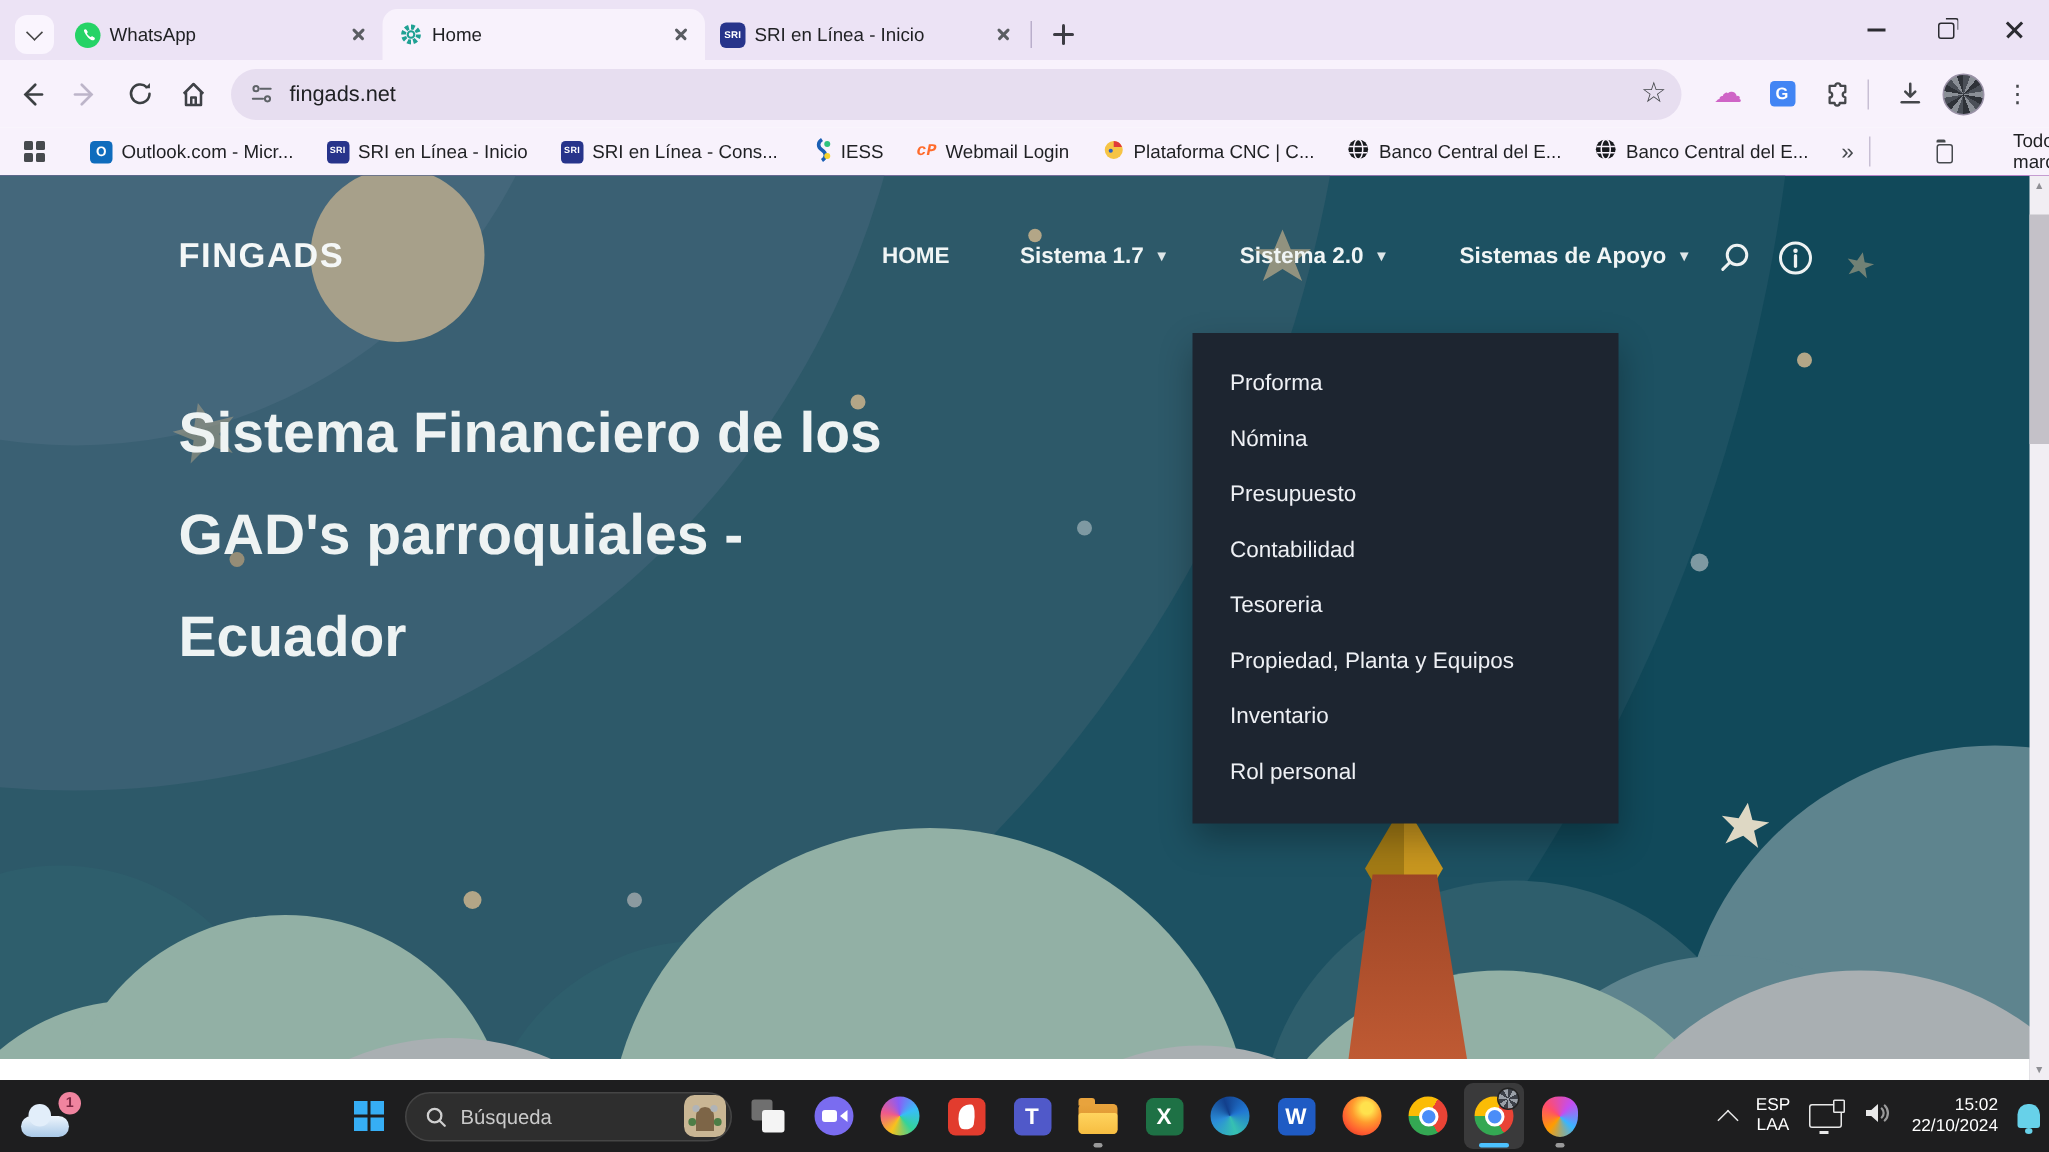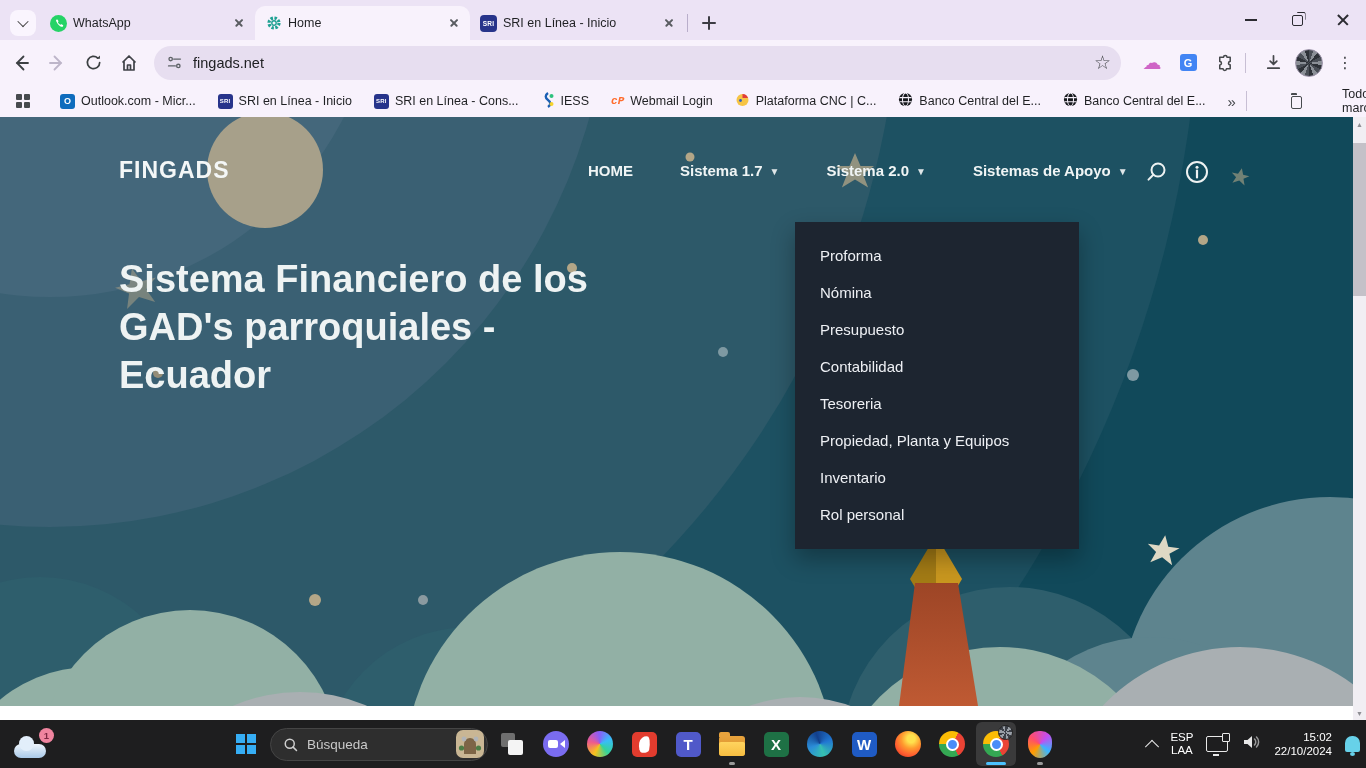--- a/index.html
+++ b/index.html
@@ -61,21 +61,21 @@
   .cp{color:#ff6c2c;font-weight:bold;font-style:italic;font-size:11px;font-family:Liberation Mono, monospace;}
 
   
   .viewport{position:absolute;left:0;top:117px;width:1366px;height:603px;overflow:hidden;background:#a21caf;}
   .bg-svg{position:absolute;left:0;top:0;}
   .site-logo{position:absolute;left:119px;top:40px;color:#f4f7f7;font-size:23px;font-weight:bold;letter-spacing:1px;}
   .site-nav{position:absolute;left:588px;top:45px;display:flex;gap:47px;align-items:center;color:#f0f5f5;font-size:15px;font-weight:bold;}
   .nav-item{display:flex;align-items:center;gap:7px;cursor:pointer;white-space:nowrap;}
   .caret{font-size:10px;color:#dfe6e8;transform:translateY(1px);}
   .nav-icons{position:absolute;left:1143px;top:42px;display:flex;gap:15px;align-items:center;}
-  .hero-title{position:absolute;left:119px;top:138px;width:500px;color:#eef3f3;font-size:38px;line-height:48px;font-weight:bold;}
+  .hero-title{position:absolute;left:119px;top:138px;width:500px;color:#eef3f3;font-size:38px;line-height:68px;font-weight:bold;}
   .hero-sub{position:absolute;left:119px;top:313px;width:565px;color:#dde7e8;font-size:23px;line-height:36px;font-weight:normal;}
   .dropdown{position:absolute;left:795px;top:105px;width:284px;box-sizing:border-box;background:#1d2530;padding:15px 16px 16px 0;box-shadow:0 10px 22px rgba(0,0,0,.3);}
   .dd-item{padding:10px 25px;font-size:15px;color:#eef0f4;cursor:pointer;white-space:nowrap;}
   .whitestrip{position:absolute;left:0;bottom:0;width:1353px;height:14px;background:#ffffff;}
   
   .scrollbar{position:absolute;right:0;top:0;width:13px;height:603px;background:#f1eef3;}
   .sb-arrow{position:absolute;left:0;width:13px;height:14px;display:flex;align-items:center;justify-content:center;font-size:7px;color:#8f8f94;cursor:pointer;}
   .sb-thumb{position:absolute;left:0;top:26px;width:13px;height:153px;background:#c4c1c8;cursor:pointer;}
 
   

